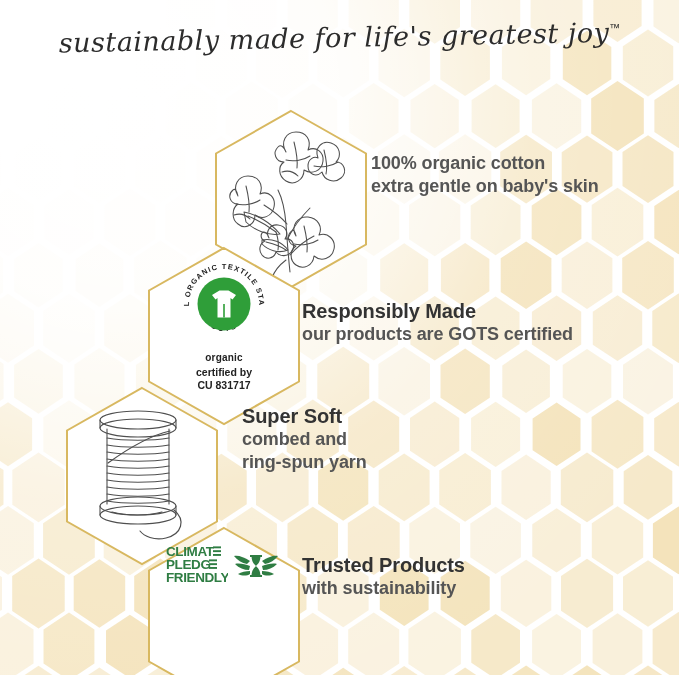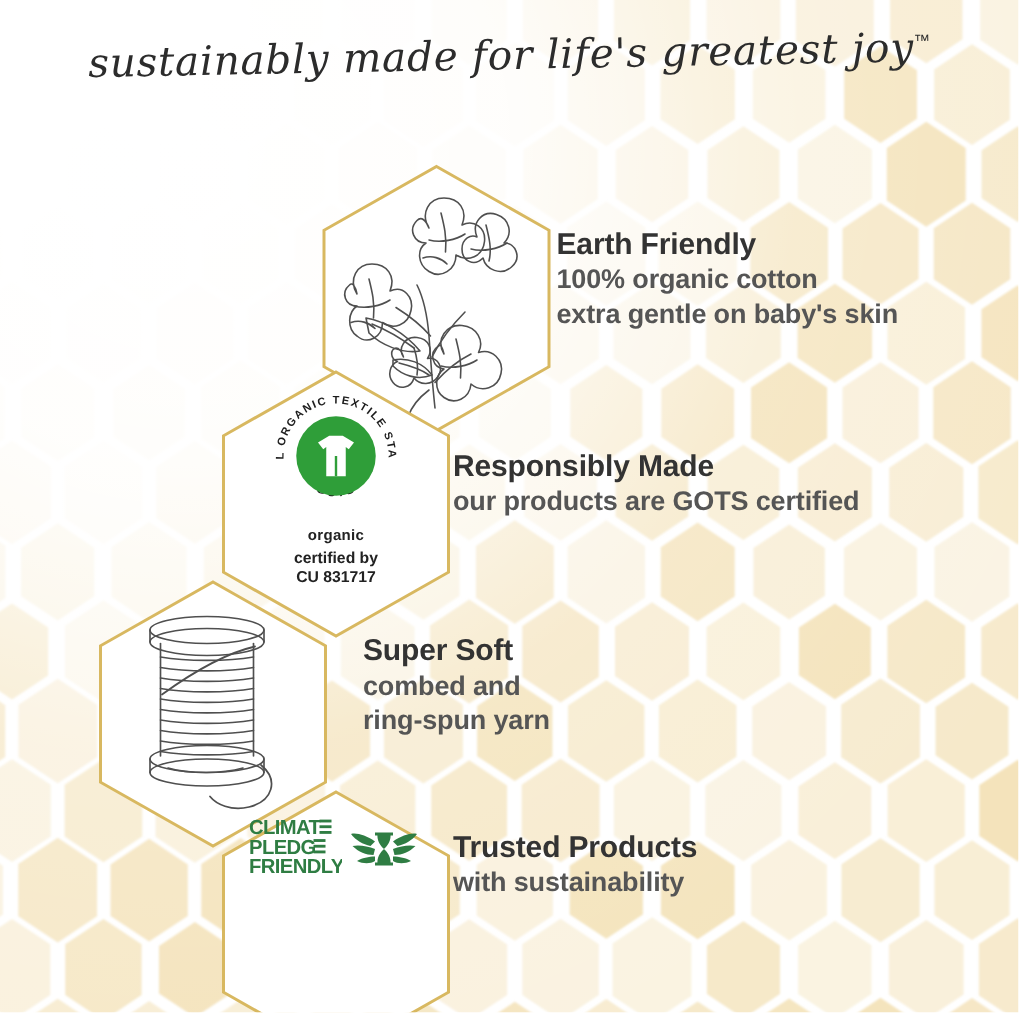--- a/index.html
+++ b/index.html
@@ -308,21 +308,20 @@
 
         <path d="M20 92 C32 94 46 102 56 114 C44 116 30 110 22 102 Z"></path>
         <path d="M24 96 C34 100 44 106 52 112"></path>
         <path d="M38 120 C48 118 58 122 64 130 C54 134 44 130 38 124 Z"></path>
         <path d="M42 122 C50 124 58 127 62 130"></path>
         <path d="M62 140 C54 146 50 152 48 158"></path>
       </g>
     </svg>
 
     <div class="ftext" style="left:371px;top:152px;">
-      <div class="ftitle">Earth Friendly</div>
       <div class="fline">100% organic cotton</div>
       <div class="fline">extra gentle on baby's skin</div>
     </div>
   </div>
 
   <div class="feature">
 
     <svg class="hexframe" style="left:144px;top:245px;" width="160" height="182" viewBox="0 0 160 182">
       <polygon points="80,3 155,45.5 155,136.5 80,179 5,136.5 5,45.5" fill="#ffffff" stroke="#d8b860" stroke-width="2"></polygon>
     </svg>
@@ -398,21 +397,21 @@
         <ellipse cx="56" cy="106" rx="38" ry="9"></ellipse>
         <path d="M18 106 L18 115"></path>
           <path d="M94 106 L94 115"></path>
         <ellipse cx="56" cy="115" rx="38" ry="9"></ellipse>
         <path d="M30 112 C44 116 66 116 80 112"></path>
 
         <path d="M92 110 C104 120 100 134 84 138 C72 141 62 136 58 131" stroke-width="1.15"></path>
       </g>
     </svg>
 
-    <div class="ftext" style="left:218px;top:423px;padding-left:24px;">
+    <div class="ftext" style="left:218px;top:405px;padding-left:24px;">
       <div class="ftitle">Super Soft</div>
       <div class="fline">combed and</div>
       <div class="fline">ring-spun yarn</div>
     </div>
   </div>
 
   <div class="feature">
 
     <svg class="hexframe" style="left:144px;top:525px;" width="160" height="182" viewBox="0 0 160 182">
       <polygon points="80,3 155,45.5 155,136.5 80,179 5,136.5 5,45.5" fill="#ffffff" stroke="#d8b860" stroke-width="2"></polygon>

